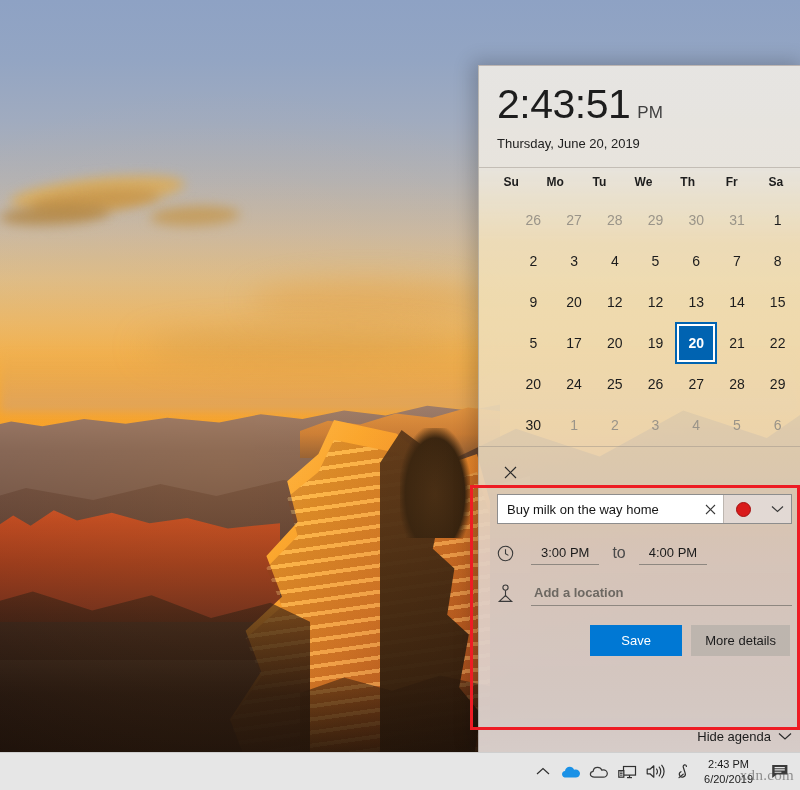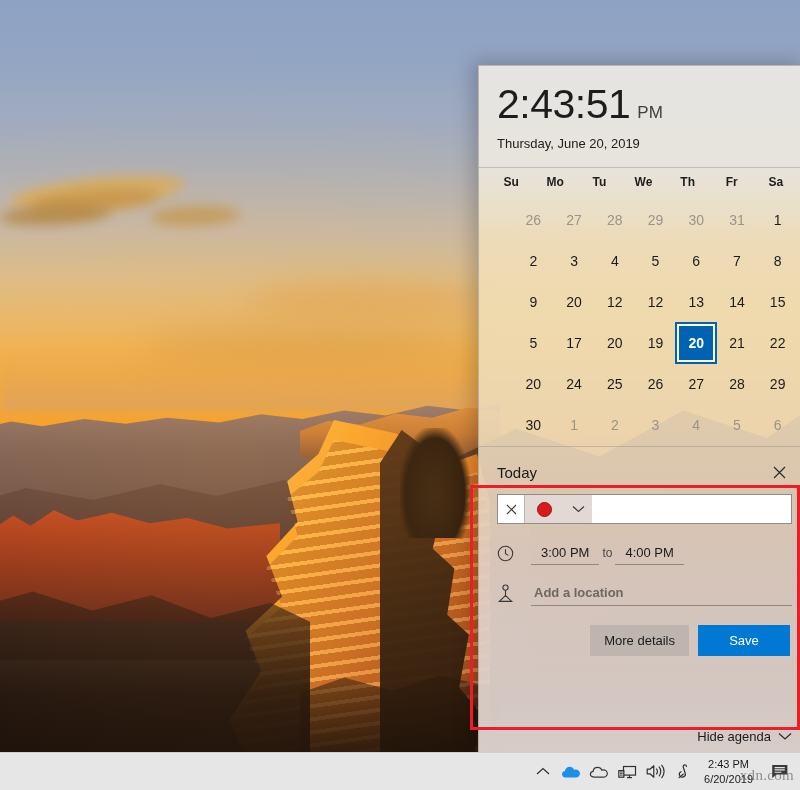--- a/index.html
+++ b/index.html
@@ -369,22 +369,22 @@
   .time-field {
     border-bottom: 1px solid #8e8780;
     padding: 3px 10px 4px 10px;
     font-size: 13px;
     color: #1b1b1b;
     min-width: 62px;
     text-align: center;
     cursor: pointer;
   }
   .time-sep {
-    margin: 0 3px;
-    font-size: 12px;
+    margin: 0 13px;
+    font-size: 16px;
     color: #4a4a4a;
   }
   .loc-field {
     flex: 1;
     border-bottom: 1px solid #8e8780;
     padding: 4px 0 5px 3px;
   }
   .loc-input {
     width: 100%;
     border: none; outline: none; background: transparent;
@@ -666,29 +666,29 @@
           <div class="day muted">
             <span class="dnum">6</span>
           </div>
         </div>
       </div>
 
     <div class="divider"></div>
 
     <div class="agenda">
       <div class="agenda-head">
-        <div class="agenda-title">Today</div>
         <div class="close-btn">
           <svg width="13" height="13" viewBox="0 0 13 13" aria-hidden="true">
             <path d="M1 1 L12 12 M12 1 L1 12" stroke="#2b2b2b" stroke-width="1.2" fill="none"></path>
           </svg>
         </div>
       </div>
 
       <div class="event-row">
+        <input class="event-input" type="text" value="Buy milk on the way home" style="">
         <div class="event-clear">
           <svg width="11" height="11" viewBox="0 0 11 11" aria-hidden="true">
             <path d="M1 1 L10 10 M10 1 L1 10" stroke="#3a3a3a" stroke-width="1.1" fill="none"></path>
           </svg>
         </div>
         <div class="event-color">
           <span class="swatch"></span>
         </div>
         <div class="event-chev">
           <svg width="13" height="8" viewBox="0 0 13 8" aria-hidden="true">
@@ -716,22 +716,22 @@
             <path d="M8.5 6.4 L8.5 12.6" fill="none" stroke="#3a3a3a" stroke-width="1.1"></path>
             <path d="M2.3 17.4 L8.5 11.6 L14.7 17.4 Z" fill="none" stroke="#3a3a3a" stroke-width="1.1"></path>
           </svg>
         </div>
         <div class="loc-field">
           <input class="loc-input" type="text" placeholder="Add a location" style="">
         </div>
       </div>
 
       <div class="btn-row">
+        <button class="btn btn-primary">Save</button>
         <button class="btn btn-secondary">More details</button>
-        <button class="btn btn-primary">Save</button>
       </div>
     </div>
 
     <div class="hide-agenda-row">
       <span>Hide agenda</span>
       <span>
         <svg width="14" height="9" viewBox="0 0 14 9" aria-hidden="true">
           <path d="M1 1.5 L7 7 L13 1.5" fill="none" stroke="#2b2b2b" stroke-width="1.2"></path>
         </svg>
       </span>

